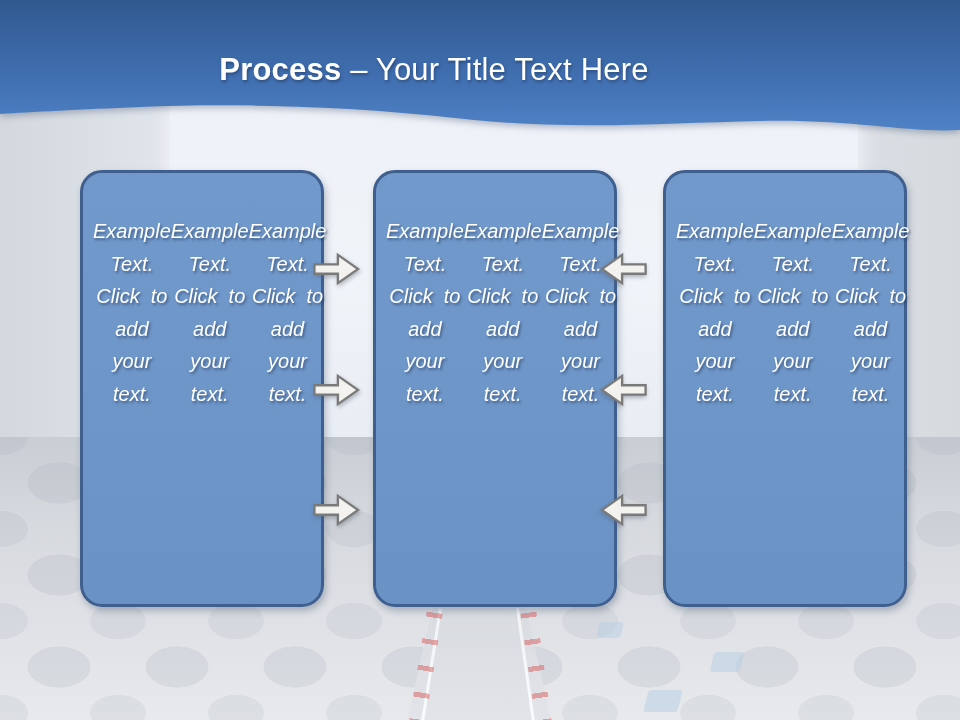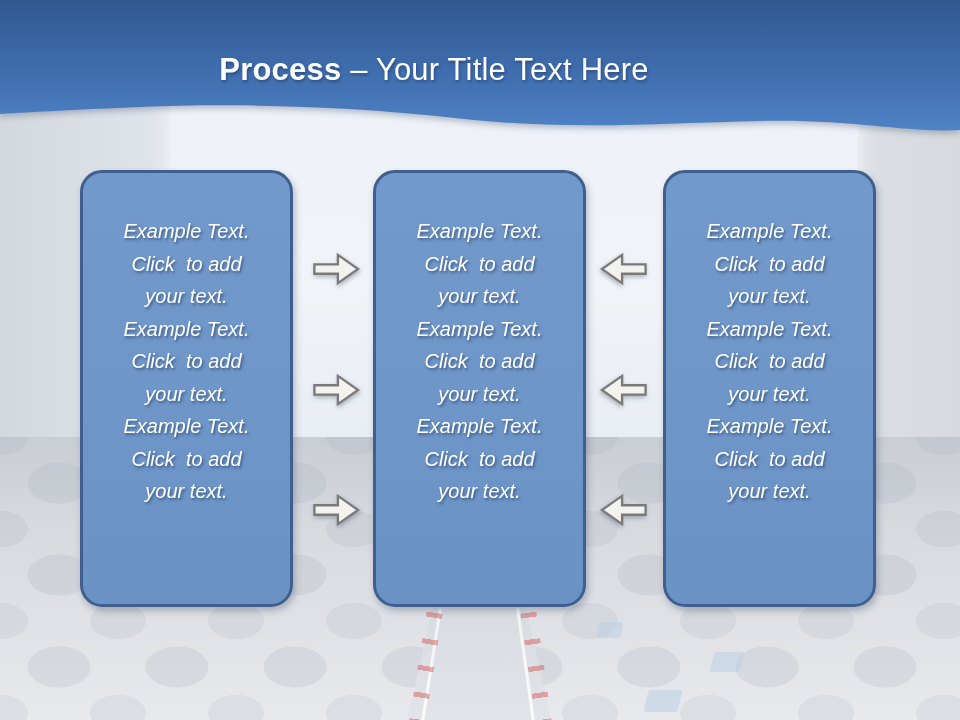--- a/index.html
+++ b/index.html
@@ -40,25 +40,25 @@
   .header-wave{position:absolute;left:0;top:0;width:960px;height:150px;}
   .header-wave svg{display:block;filter:drop-shadow(0 3px 3px rgba(60,80,110,.35));}
   .slide-title{
     position:absolute;left:0;top:52px;width:868px;text-align:center;
     color:#ffffff;font-size:31px;letter-spacing:.2px;white-space:pre;
     text-shadow:1px 2px 3px rgba(20,40,70,.45);
   }
   .slide-title .bold{font-weight:bold;}
   
   .process-box{
-    position:absolute;top:170px;height:437px;width:213px;box-sizing:border-box;
+    position:absolute;top:170px;height:437px;width:244px;box-sizing:border-box;
     background:linear-gradient(180deg,#7299cb 0%,#6e96c8 50%,#6a92c5 100%);
     border:3px solid #3f5f8f;border-radius:22px;
     box-shadow:2px 4px 7px rgba(40,60,90,.3);
-    display:flex;flex-direction:column;
+    display:flex;flex-direction:row;justify-content:space-between;
     padding:42px 10px 34px 10px;
   }
   .box-left{left:80px;}
   .box-center{left:373px;}
   .box-right{left:663px;}
   .text-block{
     color:#ffffff;font-style:italic;font-size:20px;line-height:32.5px;
     text-align:center;white-space:pre-wrap;
     text-shadow:1.5px 2px 2.5px rgba(25,45,80,.55);
   }

